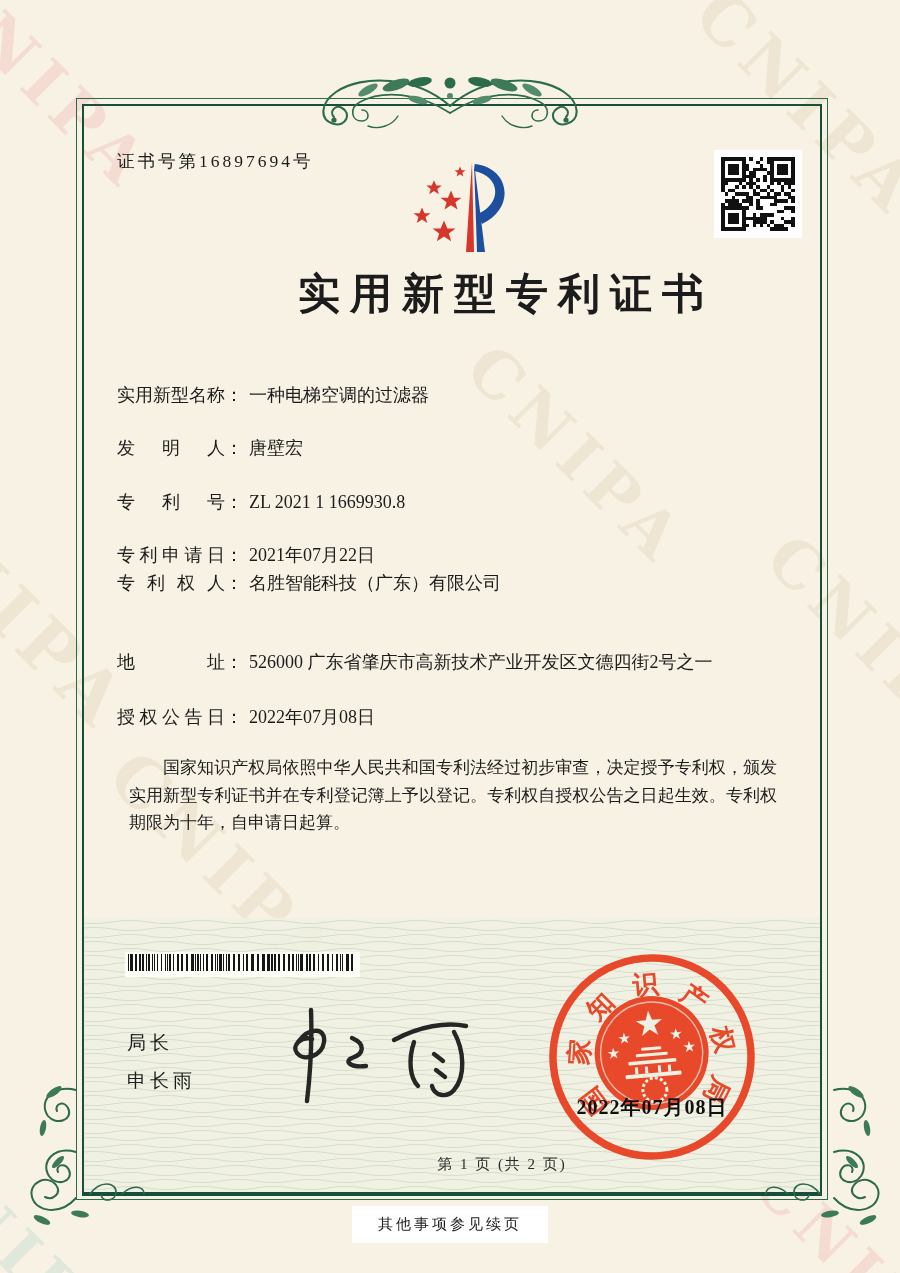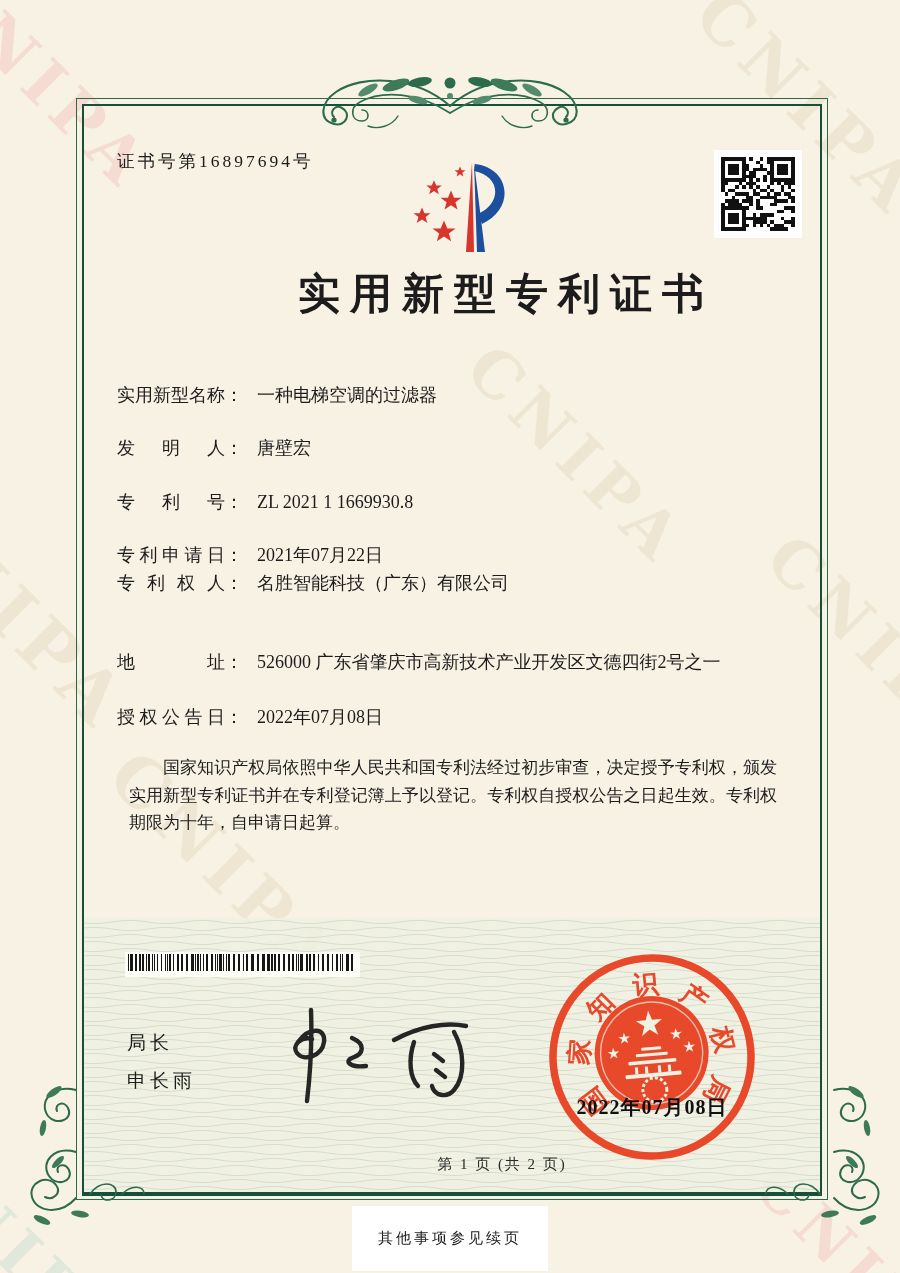--- a/index.html
+++ b/index.html
@@ -50,21 +50,21 @@
   }
 
   
   .row{left:117px;width:700px;z-index:5;font-size:18px;line-height:26px}
   .lbl{display:inline-block;width:6em;overflow:hidden;white-space:nowrap;vertical-align:top}
   .ls025{letter-spacing:.25em}
   .ls066{letter-spacing:.667em}
   .ls15{letter-spacing:1.5em}
   .ls4{letter-spacing:4em}
   .colon{display:inline-block;vertical-align:top}
-  .val{display:inline-block;vertical-align:top;margin-left:14px}
+  .val{display:inline-block;vertical-align:top;margin-left:6px}
   .val-addr{width:474px;line-height:27px}
   .grant2{position:absolute;left:338px;top:0}
 
   
   .body-text{
     left:117px;top:742px;width:672px;z-index:5;
     font-size:17px;line-height:27.5px;text-align:justify;
   }
   .body-text p{margin:12px;text-indent:2em}
 
@@ -79,21 +79,21 @@
     font-size:20px;font-weight:700;letter-spacing:1px;color:#101010;
   }
   .sig-title{left:127px;top:1030px;z-index:7;font-size:19px;letter-spacing:4px}
   .sig-name{left:127px;top:1068px;z-index:7;font-size:19px;letter-spacing:4px}
   .signature{left:268px;top:998px;z-index:7}
 
   
   .page-indicator{left:82px;top:1155px;width:840px;z-index:5;text-align:center;font-size:15px;letter-spacing:2px;color:#2a2a2a}
   .footer-note{
     left:50%;top:1206px;transform:translateX(-50%);z-index:5;
-    background:#fff;padding:23px 26px;font-size:15px;letter-spacing:3px;color:#222;
+    background:#fff;padding:9px 26px;font-size:15px;letter-spacing:3px;color:#222;
   }
 </style>
 </head>
 <body>
 
 <span class="wm wm-pink" style="left:-30px;top:-45px;font-size:64px">CNIPA</span>
 <span class="wm wm-beige" style="left:735px;top:-25px;font-size:66px">CNIPA</span>
 <span class="wm wm-beige" style="left:-70px;top:470px;font-size:72px">CNIPA</span>
 <span class="wm wm-beige" style="left:505px;top:330px;font-size:64px">CNIPA</span>
 <span class="wm wm-beige" style="left:150px;top:735px;font-size:68px">CNIPA</span>

